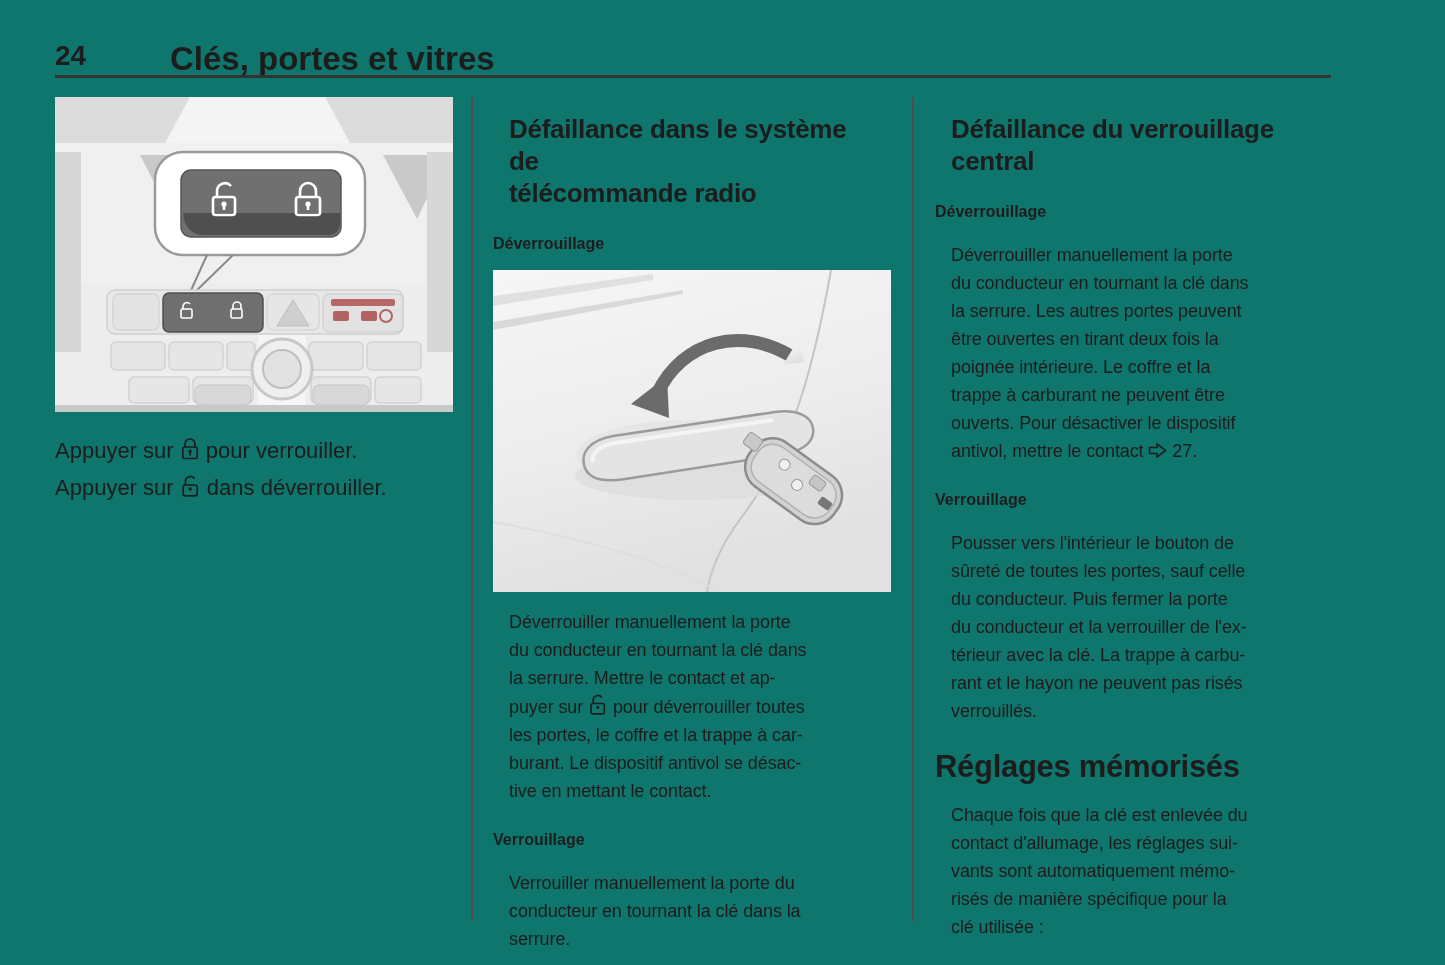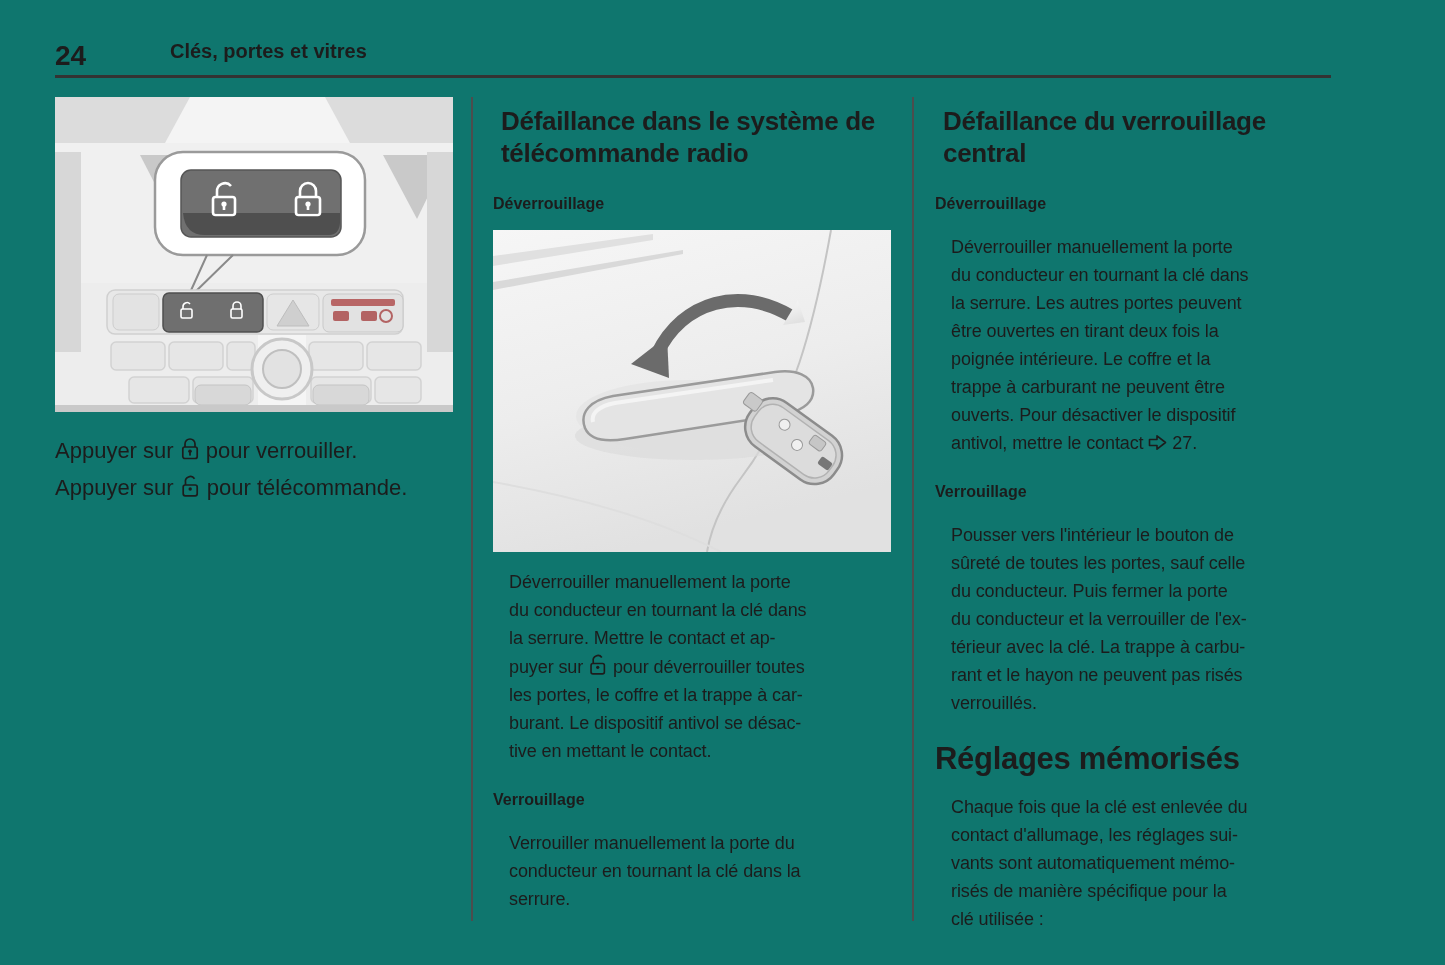--- a/index.html
+++ b/index.html
@@ -1,30 +1,30 @@
 <!DOCTYPE html>
 <html><head>
 <meta charset="utf-8">
 <style>
   html,body{margin:0;padding:0;background:#ffffff;}
   #page{position:relative;width:1445px;height:965px;background:#0f766e;overflow:hidden;
         font-family:"Liberation Sans",sans-serif;color:#1c1c1c;}
   
   .hdr-num{position:absolute;left:55px;top:40px;font-size:28px;font-weight:bold;}
-  .hdr-title{position:absolute;left:170px;top:40px;font-size:20px;font-weight:bold;}
+  .hdr-title{position:absolute;left:170px;top:40px;font-size:33px;font-weight:bold;}
   .hdr-rule{position:absolute;left:55px;top:75px;width:1276px;height:3px;background:#333;}
   
   .col{position:absolute;top:97px;}
   #col-left{left:55px;width:398px;}
   #col-mid{left:493px;width:400px;}
   #col-right{left:935px;width:400px;}
   .divider{position:absolute;top:97px;width:2px;height:824px;background:#4d4d4d;}
   #divider-1{left:471px;}
   #divider-2{left:912px;}
-  h2.colhead{margin:8px;font-size:26px;line-height:32px;font-weight:bold;white-space:pre-line;letter-spacing:-.3px;}
+  h2.colhead{margin:16px;font-size:26px;line-height:32px;font-weight:bold;white-space:pre-line;letter-spacing:-.3px;}
   h1.sect{margin:24px 0 0 0;font-size:31px;line-height:36px;font-weight:bold;letter-spacing:-.3px;}
   h3.sub{margin:22px 0 0 0;font-size:16px;line-height:26px;font-weight:bold;}
   p.body{margin:16px;font-size:18px;line-height:28px;white-space:pre-line;letter-spacing:-.1px;}
   .figure{display:block;}
   .instr{font-size:22px;line-height:30px;white-space:nowrap;}
   .instr + .instr{margin-top:7px;}
   .inline-ico{display:inline-block;vertical-align:-4px;}
   .ref-ico{display:inline-block;vertical-align:-2px;}
   .mt4{margin-top:4px;} .mt2{margin-top:2px;} .mt13{margin-top:13px;}
   .mt17{margin-top:17px;} .mt15{margin-top:15px;} .mt24{margin-top:24px;} .mt6{margin-top:6px;}
@@ -130,21 +130,21 @@
           </g>
         </svg><span> pour verrouiller.</span>
     </div>
     <div class="instr">
       <span>Appuyer sur </span><svg class="inline-ico" width="21" height="26" viewBox="0 0 21 26">
           <g stroke="#1c1c1c" fill="none" stroke-width="1.7">
             <path d="M5.5,12 v-2.5 a5,5 0 0 1 9,-3.8"></path>
             <rect x="3.2" y="12" width="14" height="10.8" rx="2"></rect>
             <circle cx="10.2" cy="16" r="1.7" fill="#1c1c1c" stroke="none"></circle>
           </g>
-        </svg><span> pour télécommande.</span>
+        </svg><span> dans déverrouiller.</span>
     </div>
   </div>
 
   <div id="col-mid" class="col">
     <h2 class="colhead">Défaillance dans le système de
 télécommande radio</h2>
     <h3 class="sub">Déverrouillage</h3>
 
     <svg class="figure mt13" width="398" height="322" viewBox="0 0 398 322">
       <defs>

